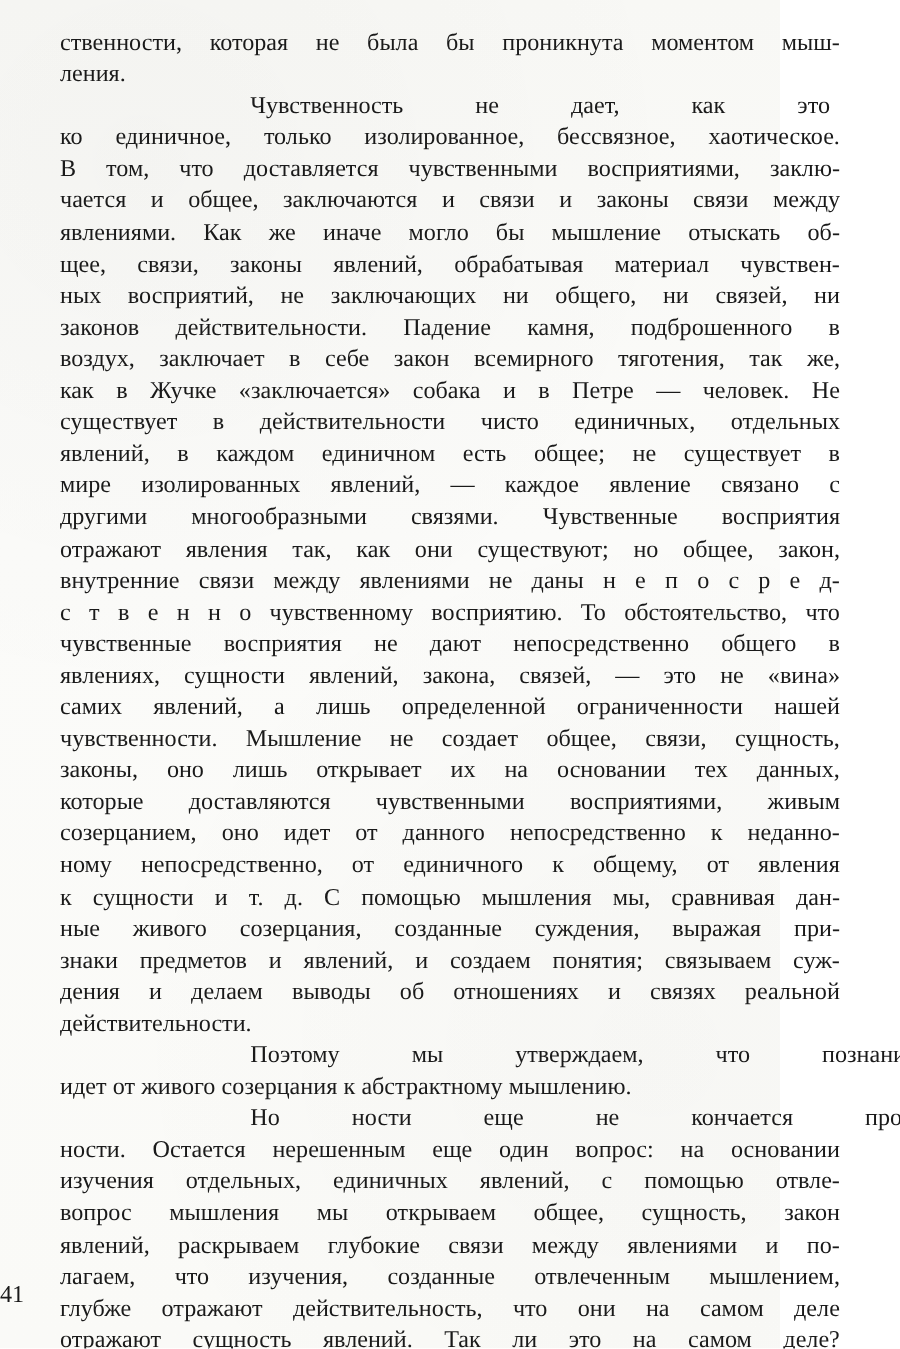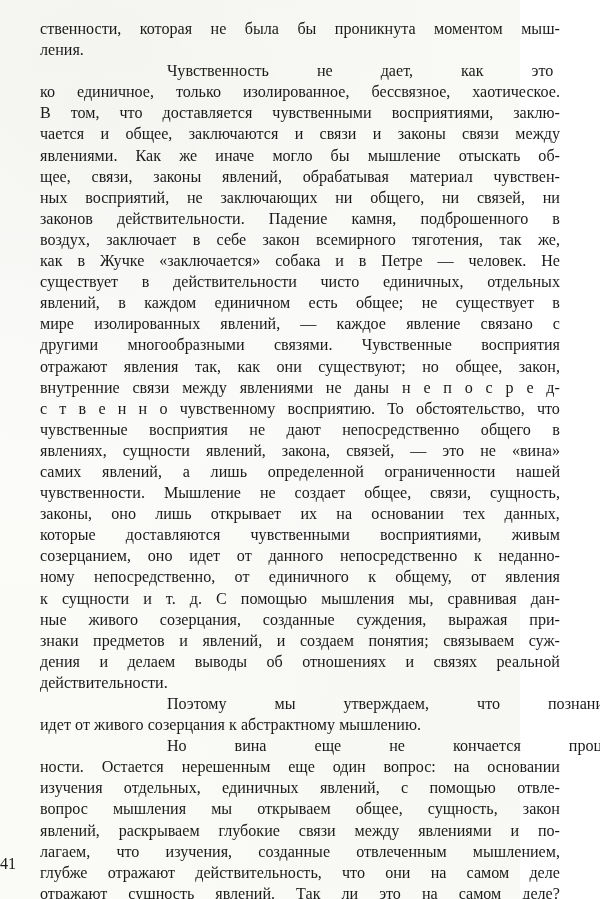--- a/index.html
+++ b/index.html
@@ -132,21 +132,21 @@
         <span class="ln just"><span class="w">ные</span><span class="w">живого</span><span class="w">созерцания,</span><span class="w">созданные</span><span class="w">суждения,</span><span class="w">выражая</span><span class="w">при-</span></span>
         <span class="ln just"><span class="w">знаки</span><span class="w">предметов</span><span class="w">и</span><span class="w">явлений,</span><span class="w">и</span><span class="w">создаем</span><span class="w">понятия;</span><span class="w">связываем</span><span class="w">суж-</span></span>
         <span class="ln just"><span class="w">дения</span><span class="w">и</span><span class="w">делаем</span><span class="w">выводы</span><span class="w">об</span><span class="w">отношениях</span><span class="w">и</span><span class="w">связях</span><span class="w">реальной</span></span>
         <span class="ln">действительности.</span>
       </p>
       <p class="para">
         <span class="ln just indent-first"><span class="w">Поэтому</span><span class="w">мы</span><span class="w">утверждаем,</span><span class="w">что</span><span class="w">познание</span><span class="w">действительности</span></span>
         <span class="ln">идет от живого созерцания к абстрактному мышлению.</span>
       </p>
       <p class="para">
-        <span class="ln just indent-first"><span class="w">Но</span><span class="w">вина</span><span class="w">еще</span><span class="w">не</span><span class="w">кончается</span><span class="w">процесс</span><span class="w">познания</span><span class="w">действитель-</span></span>
+        <span class="ln just indent-first"><span class="w">Но</span><span class="w">ности</span><span class="w">еще</span><span class="w">не</span><span class="w">кончается</span><span class="w">процесс</span><span class="w">познания</span><span class="w">действитель-</span></span>
         <span class="ln just"><span class="w">ности.</span><span class="w">Остается</span><span class="w">нерешенным</span><span class="w">еще</span><span class="w">один</span><span class="w">вопрос:</span><span class="w">на</span><span class="w">основании</span></span>
         <span class="ln just"><span class="w">изучения</span><span class="w">отдельных,</span><span class="w">единичных</span><span class="w">явлений,</span><span class="w">с</span><span class="w">помощью</span><span class="w">отвле-</span></span>
         <span class="ln just"><span class="w">вопрос</span><span class="w">мышления</span><span class="w">мы</span><span class="w">открываем</span><span class="w">общее,</span><span class="w">сущность,</span><span class="w">закон</span></span>
         <span class="ln just"><span class="w">явлений,</span><span class="w">раскрываем</span><span class="w">глубокие</span><span class="w">связи</span><span class="w">между</span><span class="w">явлениями</span><span class="w">и</span><span class="w">по-</span></span>
         <span class="ln just"><span class="w">лагаем,</span><span class="w">что</span><span class="w">изучения,</span><span class="w">созданные</span><span class="w">отвлеченным</span><span class="w">мышлением,</span></span>
         <span class="ln just"><span class="w">глубже</span><span class="w">отражают</span><span class="w">действительность,</span><span class="w">что</span><span class="w">они</span><span class="w">на</span><span class="w">самом</span><span class="w">деле</span></span>
         <span class="ln just"><span class="w">отражают</span><span class="w">сущность</span><span class="w">явлений.</span><span class="w">Так</span><span class="w">ли</span><span class="w">это</span><span class="w">на</span><span class="w">самом</span><span class="w">деле?</span></span>
       </p>
     </div>
 

